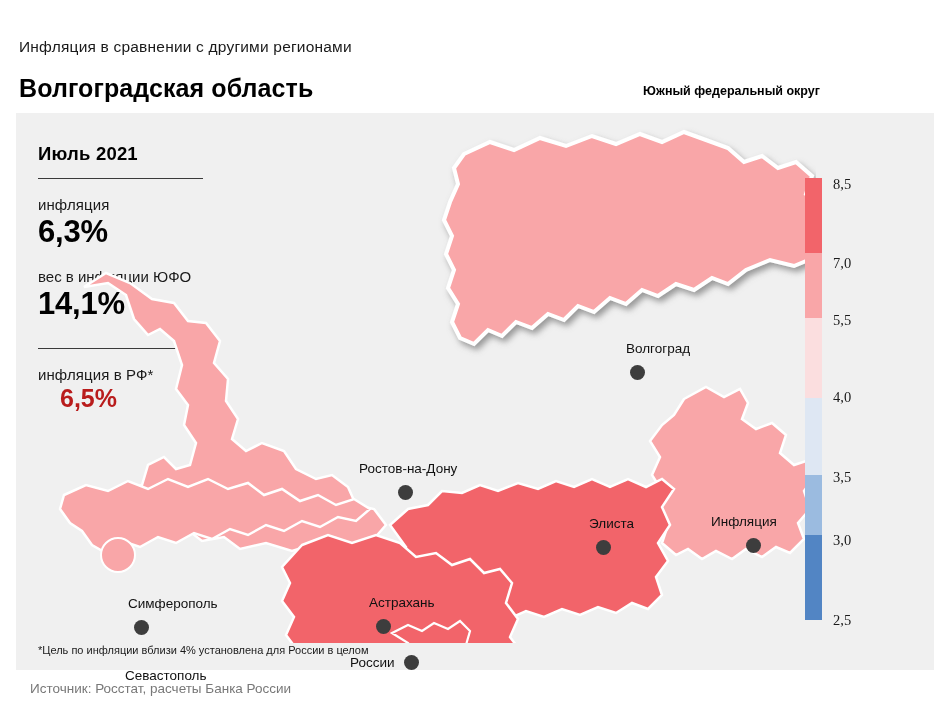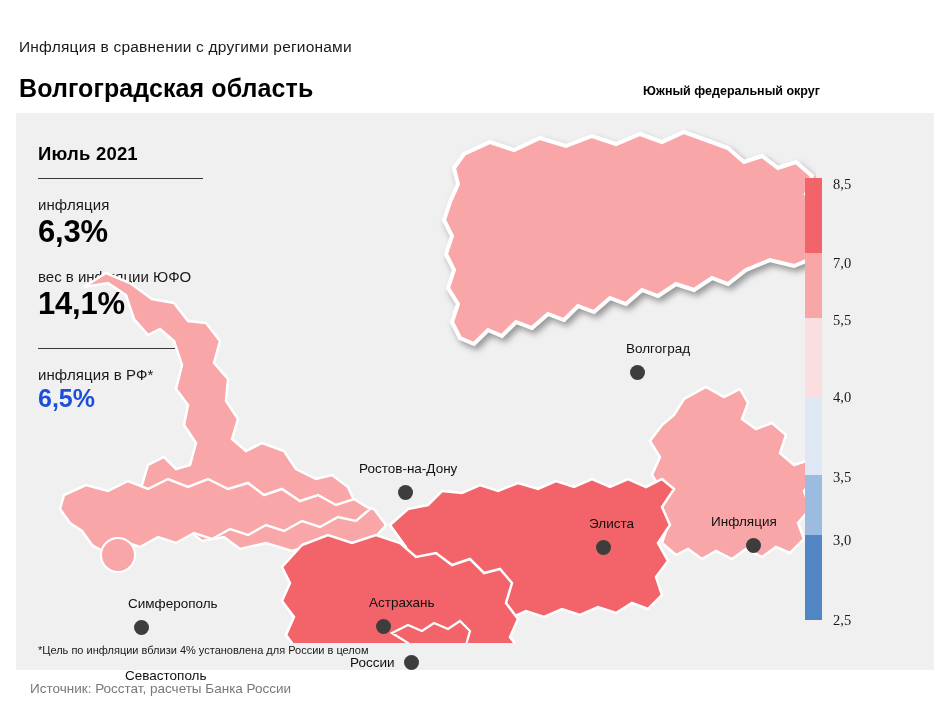--- a/index.html
+++ b/index.html
@@ -42,21 +42,21 @@
     margin: 13px 0 0 0; width: 165px;
   }
   .info .lbl {
     font-size: 15px; color: #1a1a1a; margin-top: 17px; letter-spacing: .1px; white-space: nowrap;
   }
   .info .val {
     font-size: 31px; font-weight: bold; color: #000; margin-top: 1px; letter-spacing: -.2px;
   }
   .info .lbl2 { font-size: 15px; color: #1a1a1a; margin-top: 18px; white-space: nowrap; }
   .info hr.second { margin-top: 26px; }
-  .info .val-small { font-size: 25px; font-weight: bold; color: #1d4ed8; margin-top: 1px; }
+  .info .val-small { font-size: 25px; font-weight: bold; color: #b91c1c; margin-top: 1px; margin-left: 22px; }
 
   
   .map { position: absolute; left: 40px; top: 0px; width: 760px; height: 530px; }
   .map svg { display: block; }
 
   .city-label {
     position: absolute; font-size: 13.5px; color: #111; white-space: nowrap;
   }
   .city-dot {
     position: absolute; width: 15px; height: 15px; border-radius: 50%;

